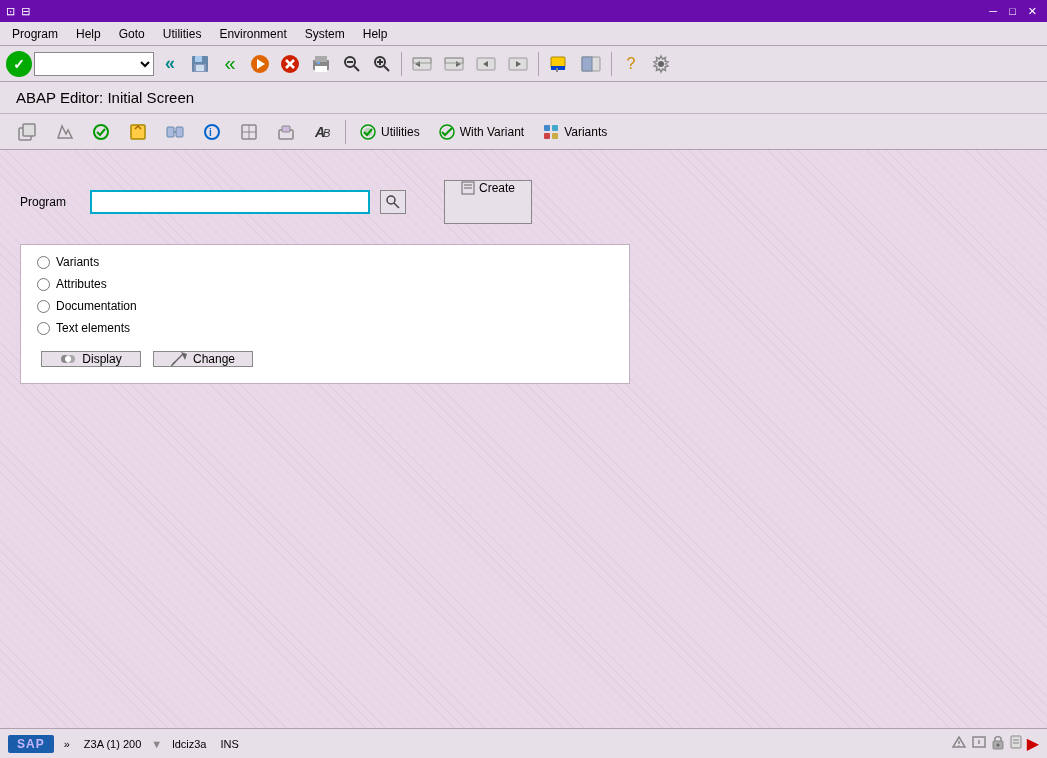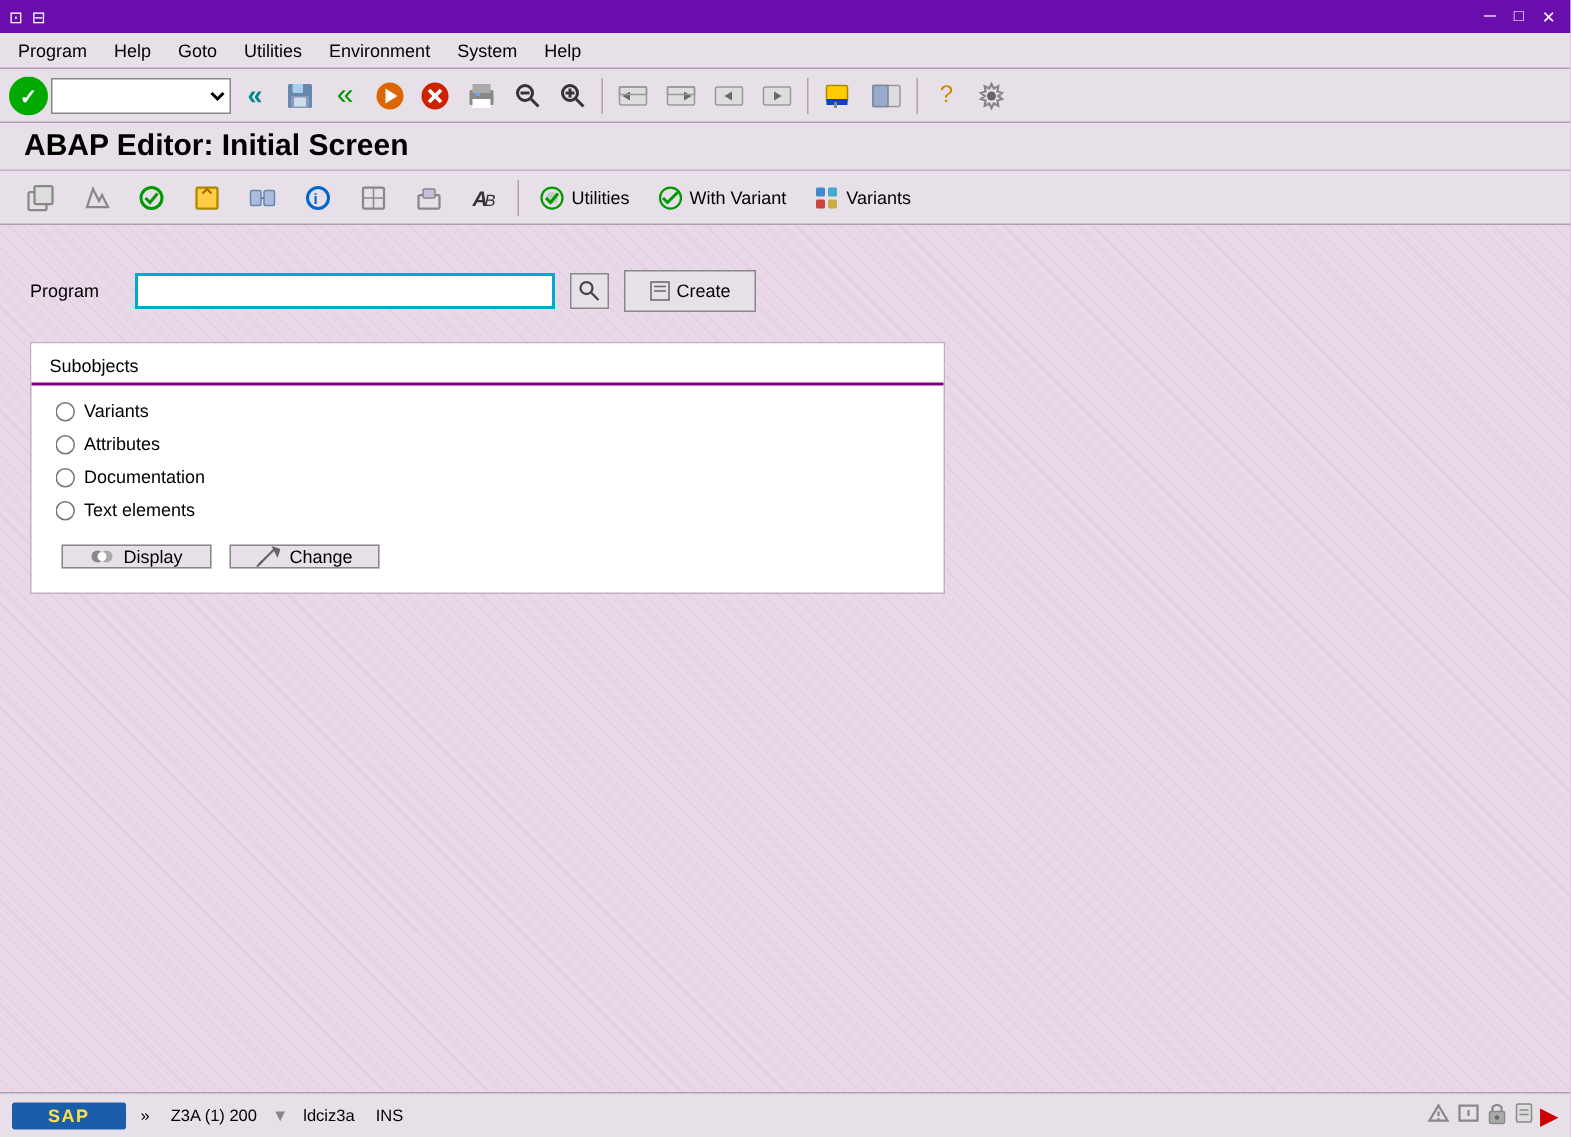--- a/index.html
+++ b/index.html
@@ -100,22 +100,22 @@
     
     .page-title-bar {
       background: #e8e0e8;
       height: 32px;
       display: flex;
       align-items: center;
       padding: 0 16px;
       border-bottom: 1px solid #c0b0c0;
     }
     .page-title {
-      font-size: 20px;
-      font-weight: bold;
+      font-size: 15px;
+      font-weight: normal;
       color: #000;
     }
 
     
     .toolbar2 {
       background: #e8e0e8;
       height: 36px;
       display: flex;
       align-items: center;
       padding: 2px 10px;
@@ -185,29 +185,30 @@
       width: 26px;
       border: 1px solid #888;
       background: #e8e0e8;
       cursor: pointer;
       display: flex;
       align-items: center;
       justify-content: center;
       font-size: 12px;
     }
     .create-btn {
-      height: 28px;
+      height: 44px;
       padding: 0 16px;
       border: 1px solid #888;
       background: #e8e0e8;
       cursor: pointer;
       font-size: 12px;
       display: flex;
-      align-items: center;
+      align-items: flex-start;
       gap: 4px;
+      margin-left: 28px;
     }
 
     
     .subobjects-box {
       background: white;
       border: 1px solid #c0b0c0;
       width: 610px;
       padding: 0;
     }
     .subobjects-header {
@@ -265,24 +266,24 @@
       background: #e8e0e8;
       border-top: 1px solid #b0a0b0;
       display: flex;
       align-items: center;
       padding: 0 8px;
       gap: 6px;
       font-size: 11px;
     }
     .sap-logo {
       background: #1a5eab;
-      color: #fde047;
+      color: #c4b5fd;
       font-weight: bold;
       font-size: 12px;
-      padding: 2px 24px;
+      padding: 2px 9px;
       border-radius: 2px;
       letter-spacing: 1px;
     }
     .status-sep {
       color: #888;
     }
     .status-item {
       font-size: 11px;
       color: #000;
       padding: 0 4px;
@@ -568,21 +569,20 @@
       <svg width="14" height="14" viewBox="0 0 14 14">
         <rect x="1" y="1" width="12" height="12" fill="none" stroke="#666" stroke-width="1"></rect>
         <line x1="3" y1="4" x2="11" y2="4" stroke="#666" stroke-width="1"></line>
         <line x1="3" y1="7" x2="11" y2="7" stroke="#666" stroke-width="1"></line>
       </svg>
       <span>Create</span>
     </button>
   </div>
 
   <div class="subobjects-box">
-    <div class="subobjects-header">Subobjects</div>
     <div class="subobjects-content">
 
 
       <label class="radio-item">
         <input type="radio" name="subobject" value="variants" style="">
         <span>Variants</span>
       </label>
 
       <label class="radio-item">
         <input type="radio" name="subobject" value="attributes" style="">

